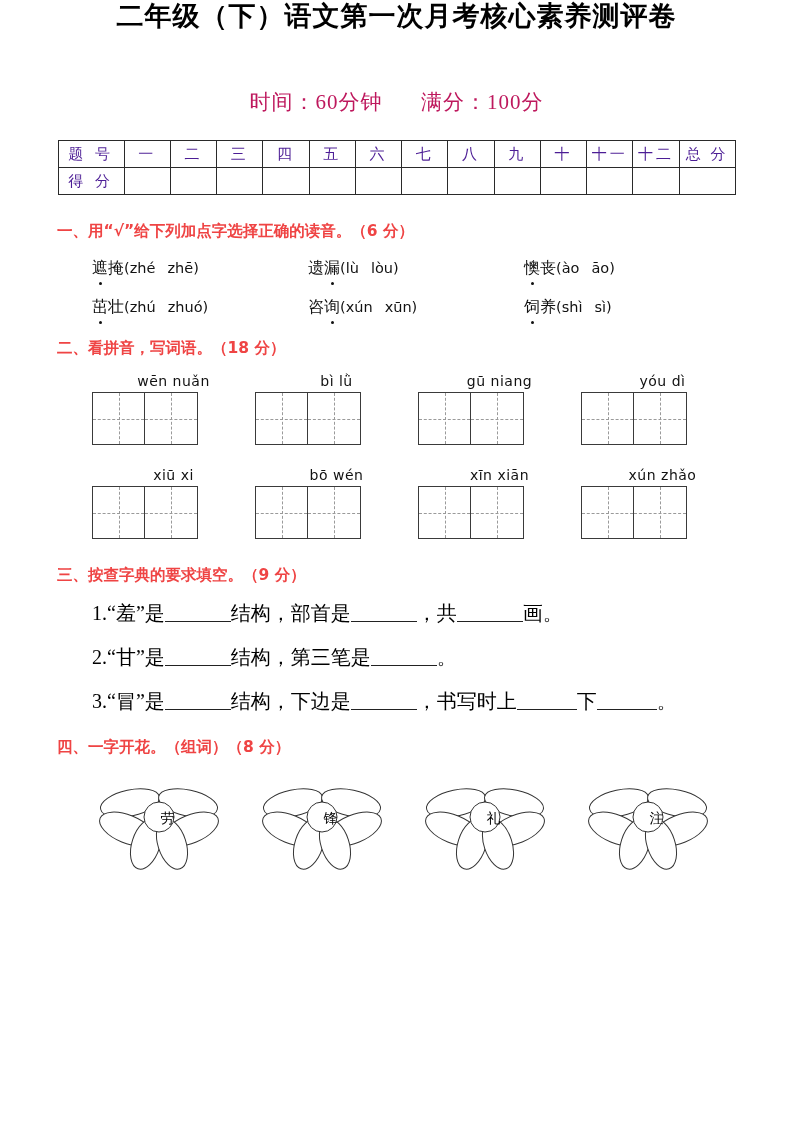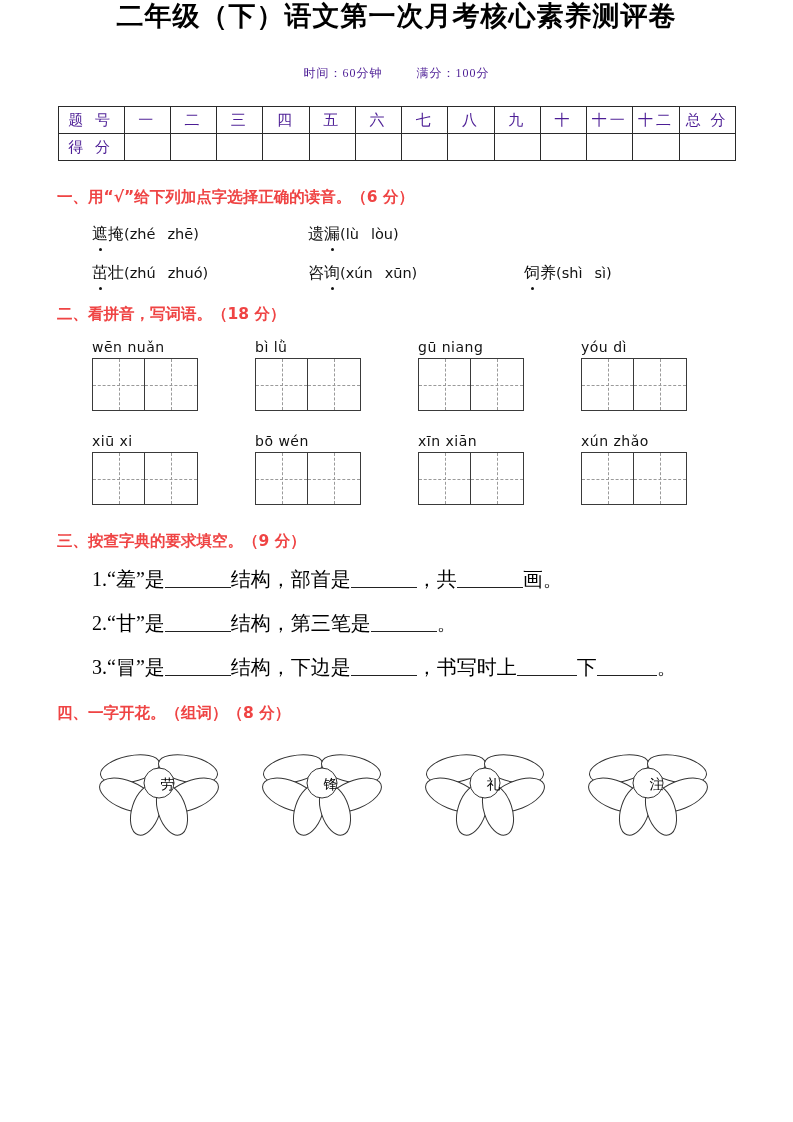--- a/index.html
+++ b/index.html
@@ -24,24 +24,24 @@
     font-size: 27px;
     letter-spacing: 1px;
     margin: 0;
     line-height: 1.2;
     color: #000;
   }
 
   
   .meta {
     text-align: center;
-    font-size: 12px;
-    margin-top: 33px;
+    font-size: 21px;
+    margin-top: 56px;
     letter-spacing: 1px;
-    color: #4c1d95;
+    color: #be185d;
   }
   .meta .gap { display: inline-block; width: 26px; }
 
   
   .score-table-wrap {
     margin-top: 24px;
     display: flex;
     justify-content: center;
   }
   table.score-table {
@@ -104,20 +104,21 @@
     margin-top: 14px;
   }
   .grid-cellblock { width: 163px; }
   .grid-pinyin {
     font-family: "DejaVu Sans", "Liberation Sans", sans-serif;
     font-size: 14px;
     letter-spacing: 0.5px;
     margin-bottom: 3px;
     white-space: nowrap;
     color: #111;
+    text-align: center;
   }
   .tzg {
     display: flex;
     border: 1.3px solid #3a3a3a;
     width: 106px;
     height: 53px;
     position: relative;
     background: #fff;
   }
   .tzg .cell {
@@ -231,20 +232,23 @@
     <div class="sec-head">一、用“√”给下列加点字选择正确的读音。（6 分）</div>
     <div class="q1-rows">
 
       <div class="q1-row">
         <div class="q1-item">
           <span class="dotted-char">遮</span><span>掩</span><span class="py">(</span><span class="py">zhé</span><span class="py-gap"></span><span class="py">zhē</span><span class="py">)</span>
         </div>
         <div class="q1-item">
           <span>遗</span><span class="dotted-char">漏</span><span class="py">(</span><span class="py">lù</span><span class="py-gap"></span><span class="py">lòu</span><span class="py">)</span>
         </div>
+        <div class="q1-item">
+          <span class="dotted-char">懊</span><span>丧</span><span class="py">(</span><span class="py">ào</span><span class="py-gap"></span><span class="py">āo</span><span class="py">)</span>
+        </div>
       </div>
 
       <div class="q1-row">
         <div class="q1-item">
           <span class="dotted-char">茁</span><span>壮</span><span class="py">(</span><span class="py">zhú</span><span class="py-gap"></span><span class="py">zhuó</span><span class="py">)</span>
         </div>
         <div class="q1-item">
           <span>咨</span><span class="dotted-char">询</span><span class="py">(</span><span class="py">xún</span><span class="py-gap"></span><span class="py">xūn</span><span class="py">)</span>
         </div>
         <div class="q1-item">

